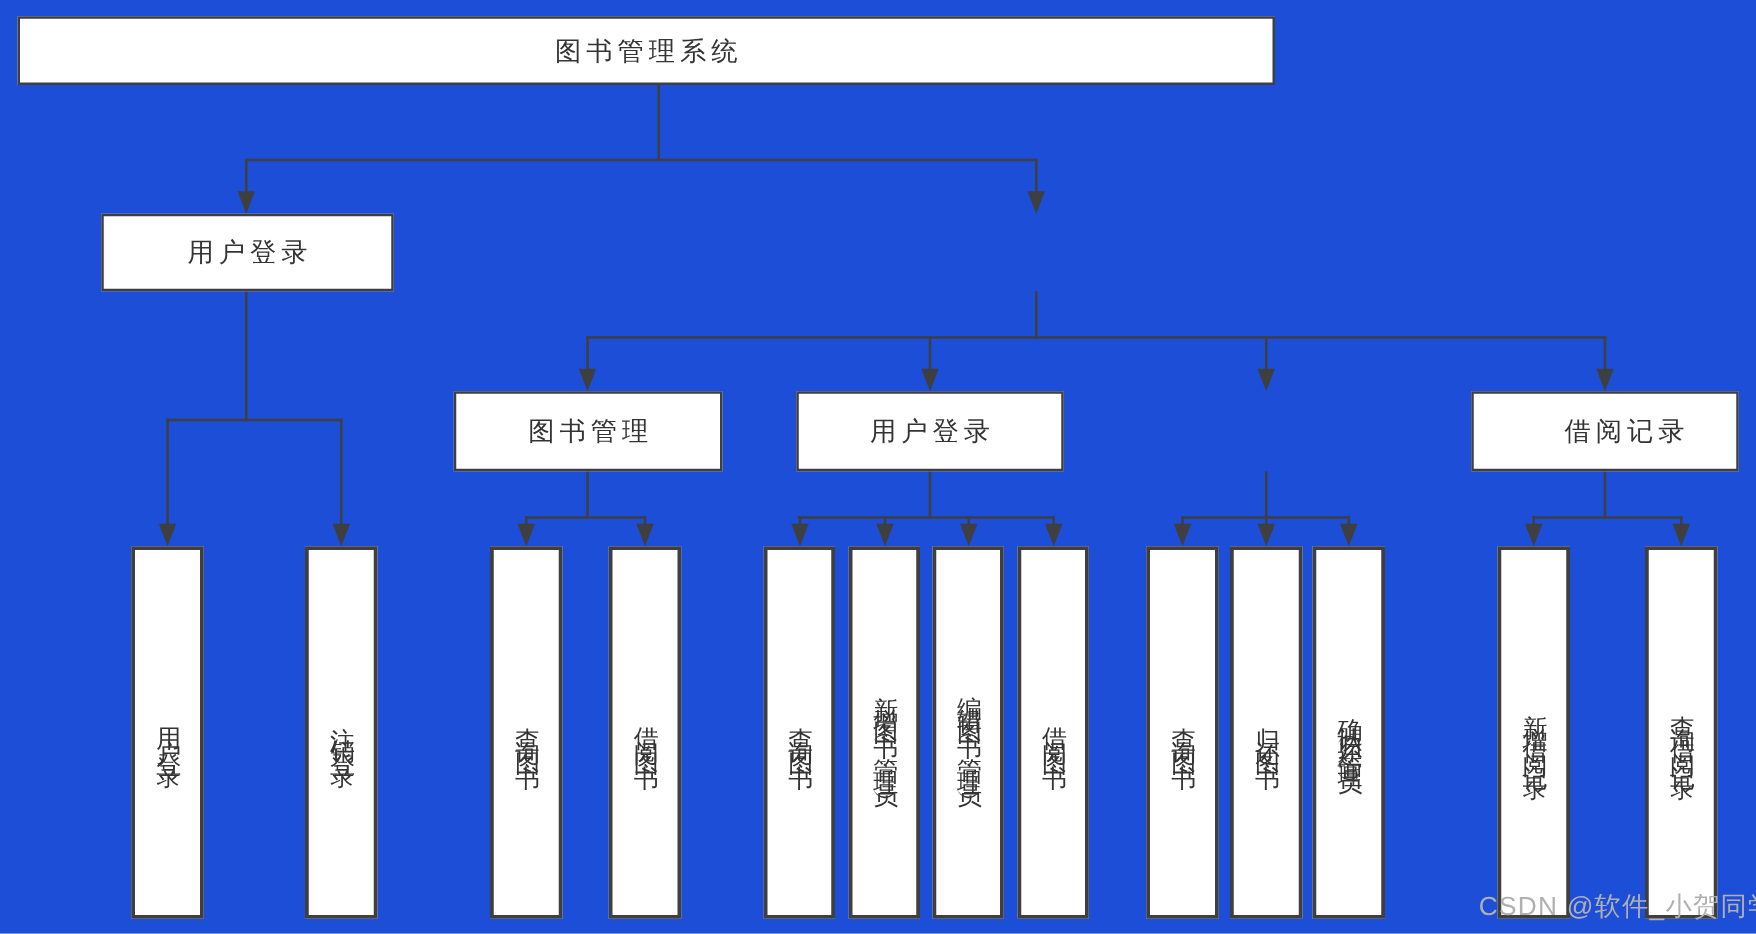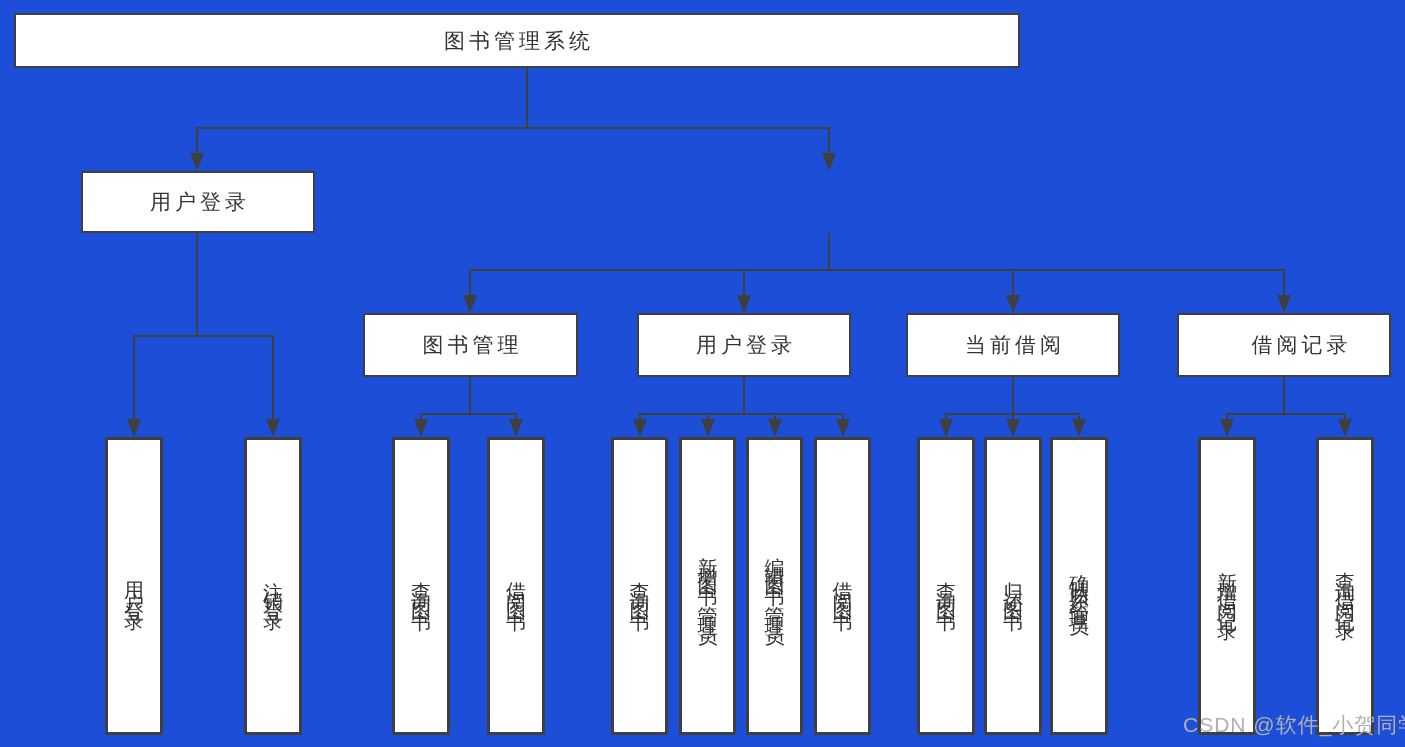--- a/index.html
+++ b/index.html
@@ -83,21 +83,20 @@
   <div class="ah" style="left:1072px;top:419px;"></div>
   <div class="ah" style="left:1220px;top:419px;"></div>
   <div class="ah" style="left:1338px;top:419px;"></div>
 
   <div class="box" style="left:14px;top:13px;width:1006px;height:55px;">图书管理系统</div>
 
   <div class="box" style="left:81px;top:171px;width:234px;height:62px;">用户登录</div>
 
   <div class="box" style="left:363px;top:313px;width:215px;height:64px;">图书管理</div>
   <div class="box" style="left:637px;top:313px;width:214px;height:64px;">用户登录</div>
-  <div class="box" style="left:906px;top:313px;width:214px;height:64px;">当前借阅</div>
   <div class="box" style="left:1177px;top:313px;width:214px;height:64px;padding-left:31px;">借阅记录</div>
 
   <div class="box leaf" style="left:105px;top:437px;width:58px;height:298px;">
     <span class="vtext">用户登录</span>
     </div>
   <div class="box leaf" style="left:244px;top:437px;width:58px;height:298px;">
     <span class="vtext">注销登录</span>
     </div>
 
   <div class="box leaf" style="left:392px;top:437px;width:58px;height:298px;">

